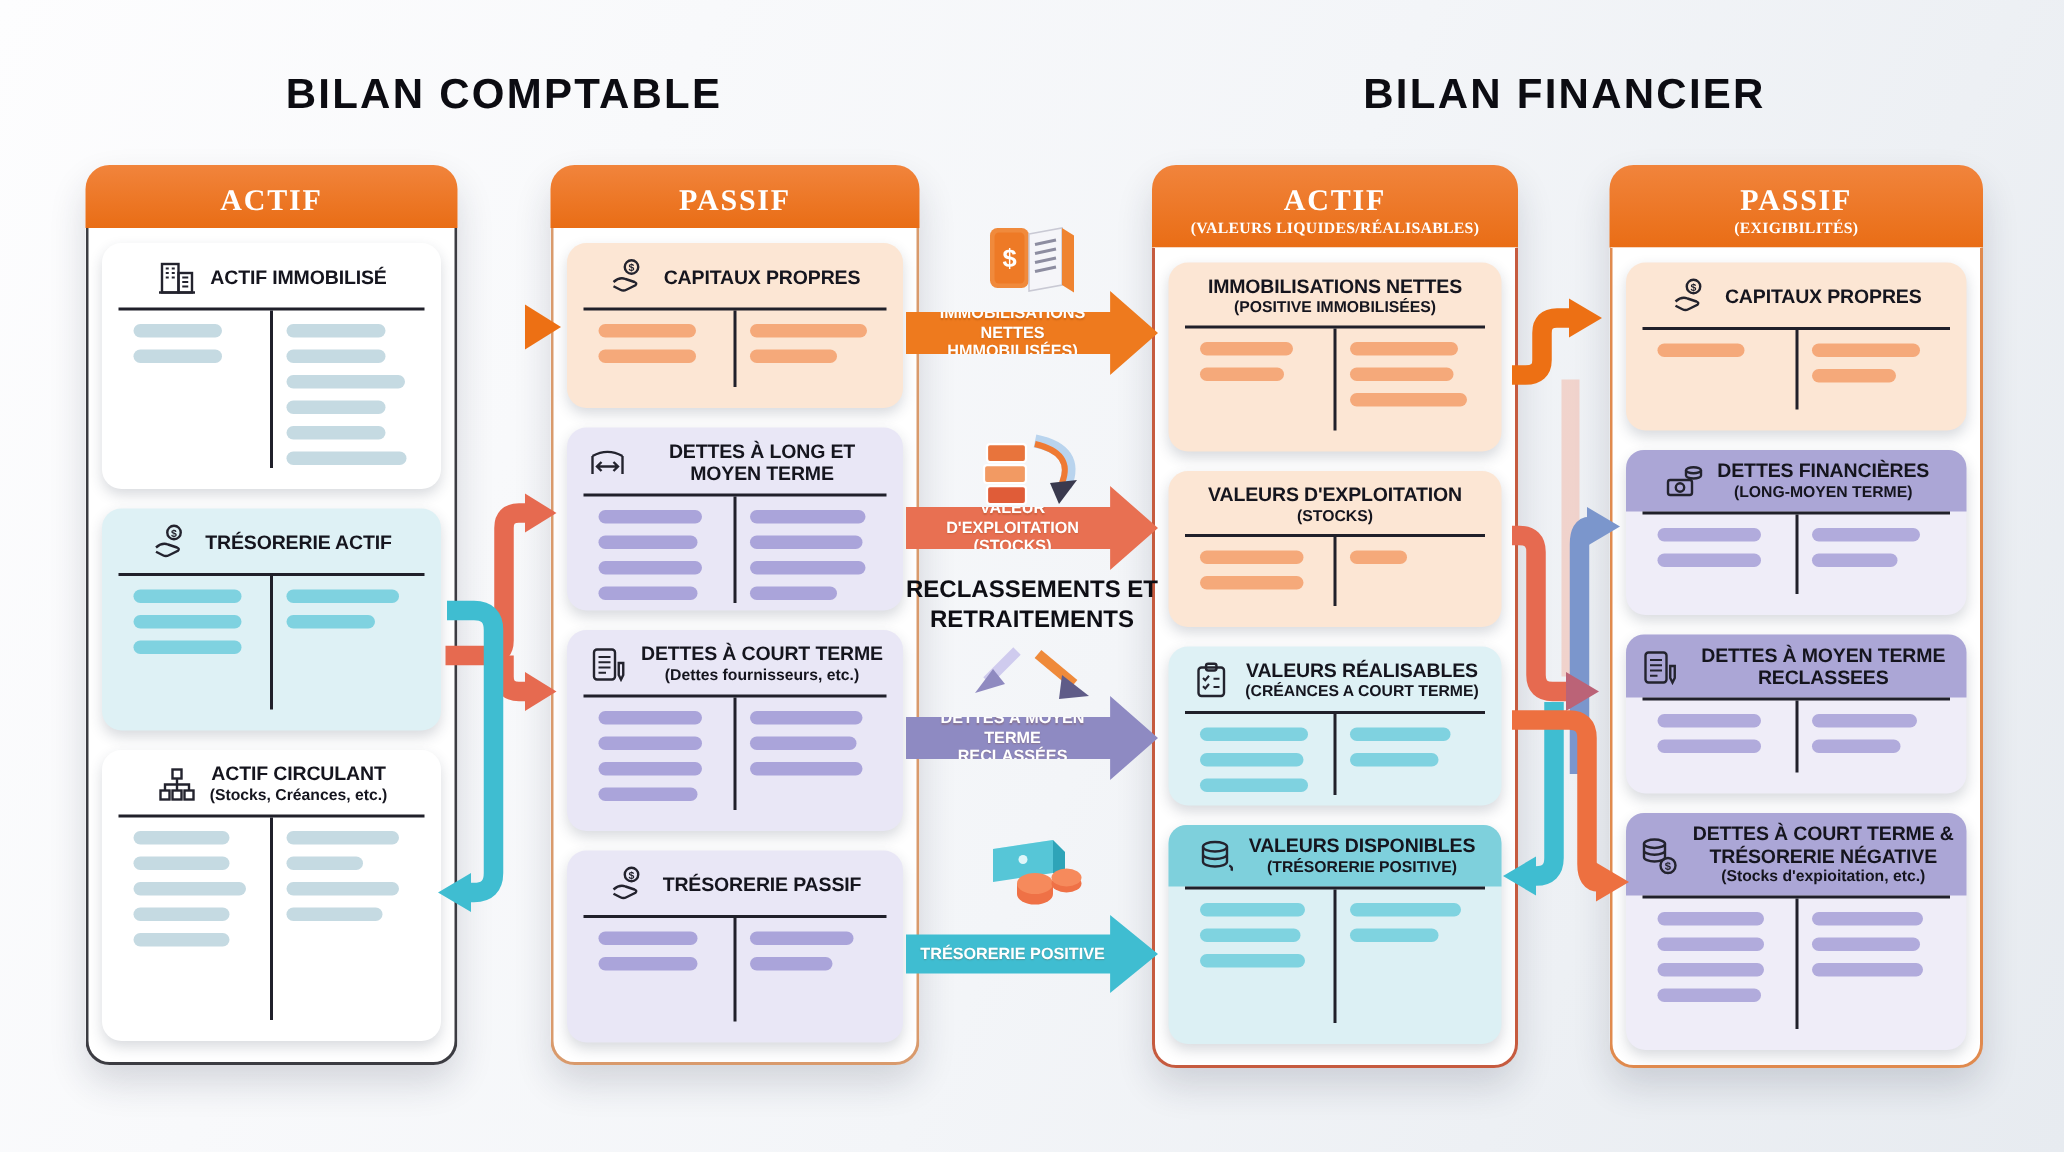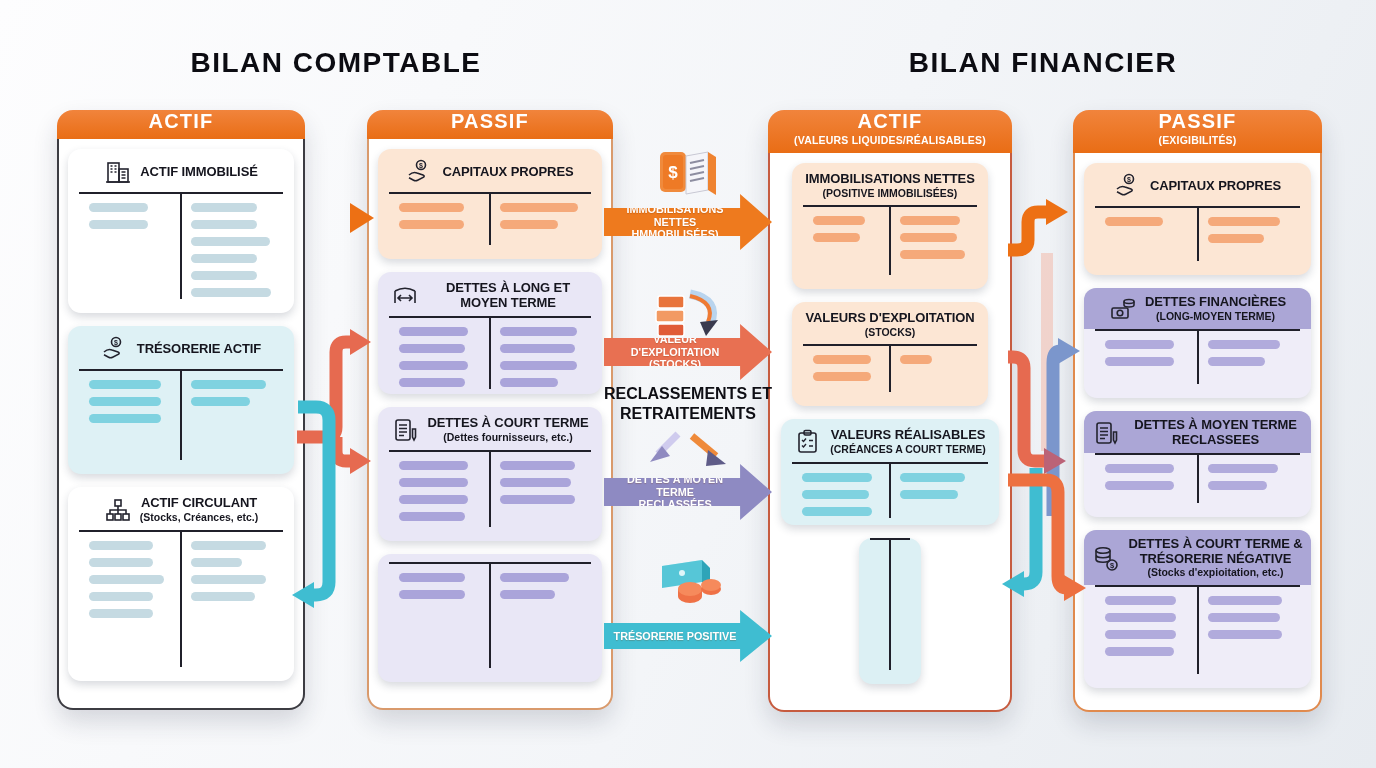--- a/index.html
+++ b/index.html
@@ -16,33 +16,33 @@
   .t-left{ left:90px; width:492px; }
   .t-right{ left:797px; width:492px; }
 
   
   .col{
     position:absolute; top:110px; display:flex; flex-direction:column;
     border-radius:18px; box-shadow:0 12px 24px rgba(30,40,60,.16); z-index:2;
   }
   .colhead{
     background:linear-gradient(180deg,#f1843c,#e96d15); color:#fff;
-    border-radius:16px 16px 0 0; text-align:center; padding:0 4px 7px;
+    border-radius:16px 16px 0 0; text-align:center; padding:13px 4px 7px;font-family:Liberation Serif, serif;
   }
   .colhead .t{ font-size:20px; font-weight:bold; letter-spacing:1.2px; line-height:1.1; }
   .colhead .s{ font-size:10.5px; font-weight:bold; letter-spacing:.2px; margin-top:2px; }
   .colhead .s:empty{ display:none; }
   .colbody{
     flex:1; background:#fff; border:2px solid #444; border-top:none;
     border-radius:0 0 16px 16px; padding:10px 9px; display:flex;
     flex-direction:column; gap:13px; overflow:hidden;
   }
   .b1 .colbody{ border-color:#3c3c42; }
   .b2 .colbody{ border-color:#d99a6c; }
-  .b3 .colbody{ border-color:#c65b3f;align-items:center; }
+  .b3 .colbody{ border-color:#c65b3f; }
   .b4 .colbody{ border-color:#e08a4e; }
 
   
   .card{
     border-radius:13px; padding:8px 11px 8px;
     box-shadow:0 4px 9px rgba(40,50,70,.18);
     display:flex; flex-direction:column; position:relative; flex:none;
   }
   .card-head{ display:flex; align-items:center; justify-content:center; gap:8px; padding:1px 2px 6px; }
   .cicon{ flex:none; width:28px; height:28px; display:inline-flex; }
@@ -277,20 +277,32 @@
             </div>
           <div class="side">
               <span class="bar" style="width: 92%;"></span>
               <span class="bar" style="width: 88%;"></span>
               <span class="bar" style="width: 92%;"></span>
             </div>
         </div>
       </div>
 
       <div class="card c-lav" style="height:128px">
+        <div class="card-head">
+          <span class="cicon">
+            <svg viewBox="0 0 28 28" fill="none" stroke="#23232e" stroke-width="1.6">
+                <circle cx="15" cy="7" r="4.5"></circle>
+                <text x="15" y="9.7" font-size="7" font-weight="bold" text-anchor="middle" fill="#23232e" stroke="none">$</text>
+                <path d="M3 17q4-3.5 8-2l6 2q2 .8.6 2.2l-6 3q-2 1-4 0l-4.6-2.4"></path>
+              </svg>
+          </span>
+          <span class="ctitles">
+              <span class="ctitle">TRÉSORERIE PASSIF</span>
+            </span>
+        </div>
         <div class="taccount">
           <div class="side">
               <span class="bar" style="width: 82%;"></span>
               <span class="bar" style="width: 82%;"></span>
             </div>
           <div class="side">
               <span class="bar" style="width: 85%;"></span>
               <span class="bar" style="width: 68%;"></span>
             </div>
         </div>
@@ -366,20 +378,33 @@
               <span class="bar" style="width: 90%;"></span>
             </div>
           <div class="side">
               <span class="bar" style="width: 84%;"></span>
               <span class="bar" style="width: 74%;"></span>
             </div>
         </div>
       </div>
 
       <div class="card band-card band-teal" style="height:146px">
+        <div class="card-head">
+          <span class="cicon">
+            <svg viewBox="0 0 28 28" fill="none" stroke="#23232e" stroke-width="1.6">
+                <ellipse cx="13" cy="7.5" rx="8" ry="3.2"></ellipse>
+                <path d="M5 7.5v5c0 1.8 3.6 3.2 8 3.2s8-1.4 8-3.2v-5M5 12.5v5c0 1.8 3.6 3.2 8 3.2s8-1.4 8-3.2v-5"></path>
+                <path d="M22.5 20q2.5 1 1.5 3.5"></path>
+              </svg>
+          </span>
+          <span class="ctitles">
+              <span class="ctitle">VALEURS DISPONIBLES</span>
+              <span class="csub">(TRÉSORERIE POSITIVE)</span>
+            </span>
+        </div>
         <div class="taccount">
           <div class="side">
               <span class="bar" style="width: 88%;"></span>
               <span class="bar" style="width: 84%;"></span>
               <span class="bar" style="width: 88%;"></span>
             </div>
           <div class="side">
               <span class="bar" style="width: 92%;"></span>
               <span class="bar" style="width: 74%;"></span>
             </div>

